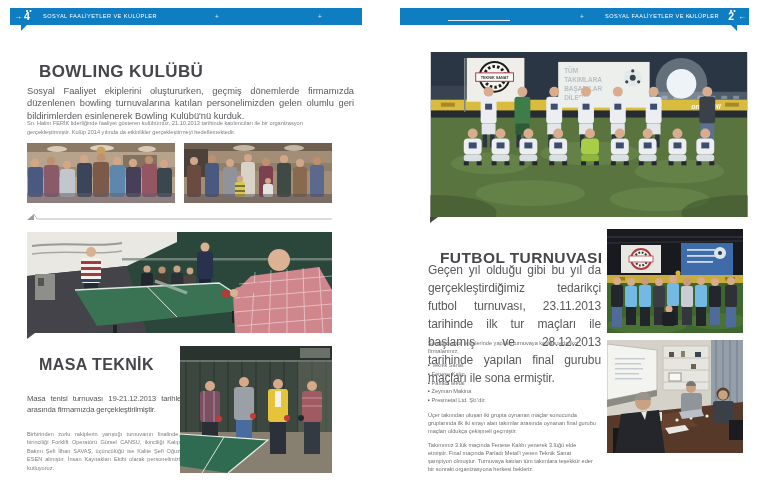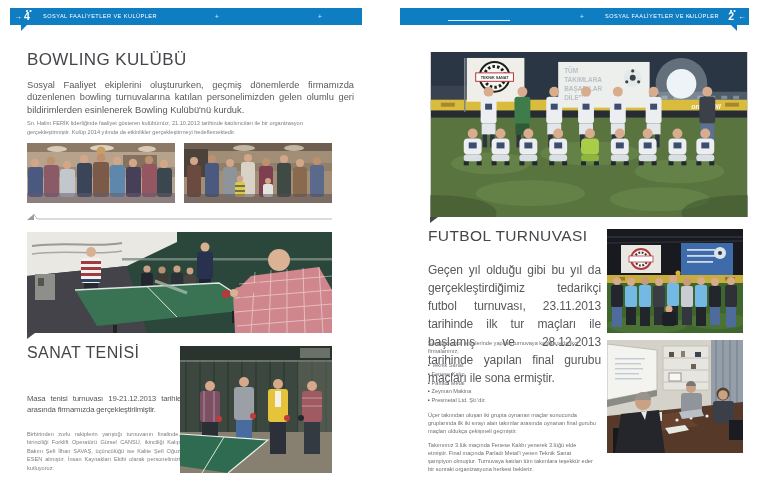--- a/index.html
+++ b/index.html
@@ -25,26 +25,26 @@
   .bar-num::before{content:"";position:absolute;top:2px;left:2px;width:1.5px;height:1.5px;
                    background:#fff;border-radius:50%;box-shadow:3.5px 0 0 #fff;}
   .bar-title{font-size:5.6px;letter-spacing:.45px;top:0;}
   .bar-plus{font-size:6.5px;opacity:.85;top:0;}
   .bar-dash{position:absolute;bottom:4px;height:1px;width:62px;background:rgba(255,255,255,.85);}
   .bar-tail{position:absolute;top:25px;width:0;height:0;}
   .tail-l{left:13px;border-top:6px solid var(--blue);border-right:6px solid transparent;}
   .tail-r{left:calc(100% - 19px);border-top:6px solid var(--blue);border-left:6px solid transparent;}
 
   
-  .sec-title{position:absolute;margin:0;font-weight:400;color:var(--title);letter-spacing:.4px;}
+  .sec-title{position:absolute;margin:12px;font-weight:700;color:var(--title);letter-spacing:.4px;}
   .t-bowling{left:19px;top:50px;font-size:17px;}
   .t-masa{left:19px;top:343px;font-size:16px;line-height:1.28;}
-  .t-futbol{left:33px;top:227px;font-size:15.5px;}
+  .t-futbol{left:33px;top:237px;font-size:15.5px;}
   .intro{position:absolute;margin:0;color:var(--body);text-align:justify;}
-  .p-bowling{left:19px;top:79px;width:327px;font-size:9.3px;line-height:1.33;}
+  .p-bowling{left:19px;top:85px;width:327px;font-size:9.3px;line-height:1.33;}
   .p-masa{left:19px;top:394px;width:158px;font-size:7.8px;line-height:1.38;letter-spacing:-.2px;}
   .p-futbol{left:33px;top:261px;width:173px;font-size:12px;line-height:1.5;letter-spacing:-.1px;}
   .note{position:absolute;margin:0;color:var(--note);}
   .n-bowling{left:19px;top:119px;width:298px;font-size:5.6px;line-height:1.55;}
   .n-masa{left:19px;top:430px;width:153px;font-size:5.6px;line-height:1.5;text-align:justify;}
   .smallcol{position:absolute;left:33px;top:339px;width:168px;font-size:5.6px;line-height:1.45;color:#6e6f72;}
   .smallcol p{margin:0 0 6px 0;}
   .smallcol ul{margin:2px 0 6px 0;padding:0;list-style:none;}
   .smallcol li{line-height:1.55;}
   .smallcol li::before{content:"▪ ";color:#55565a;}
@@ -219,21 +219,21 @@
               <line x1="210" y1="94" x2="305" y2="86"></line>
           </g>
           <polygon points="208,56 232,50 234,58 214,66" fill="#cf868d"></polygon>
           <circle cx="207" cy="61" r="4" fill="#d9b294"></circle>
           <circle cx="199" cy="62" r="4.2" fill="#b33a38"></circle>
         </g>
       </svg>
     </figure>
     <div class="fold fold-l3"></div>
 
-    <h1 class="sec-title t-masa"><span>SANAT TENİSİ</span><br></h1>
+    <h1 class="sec-title t-masa"><span>MASA TEKNİK</span><br></h1>
     <p class="intro p-masa">Masa tenisi turnuvası 19-21.12.2013 tarihleri arasında firmamızda gerçekleştirilmiştir.</p>
     <p class="note n-masa">Birbirinden zorlu rakiplerin yarıştığı turnuvanın finalinde, birinciliği Forklift Operatörü Gürsel CANSU, ikinciliği Kalıp Bakım Şefi İlhan SAVAŞ, üçüncülüğü ise Kalite Şefi Oğuz ESEN almıştır. İnsan Kaynakları Ekibi olarak personelimizi kutluyoruz.</p>
 
     <figure class="photo ph-l4" style="margin:0">
       <svg viewBox="0 0 152 127">
         <rect width="152" height="127" fill="#3c473f"></rect>
         <rect width="152" height="14" fill="#2a332d"></rect>
         <rect x="120" y="2" width="30" height="10" fill="#aab0a4" opacity=".5"></rect>
         <g stroke="#2f3d35" stroke-width="2" opacity=".8">
           <line x1="6" y1="14" x2="6" y2="86"></line>

